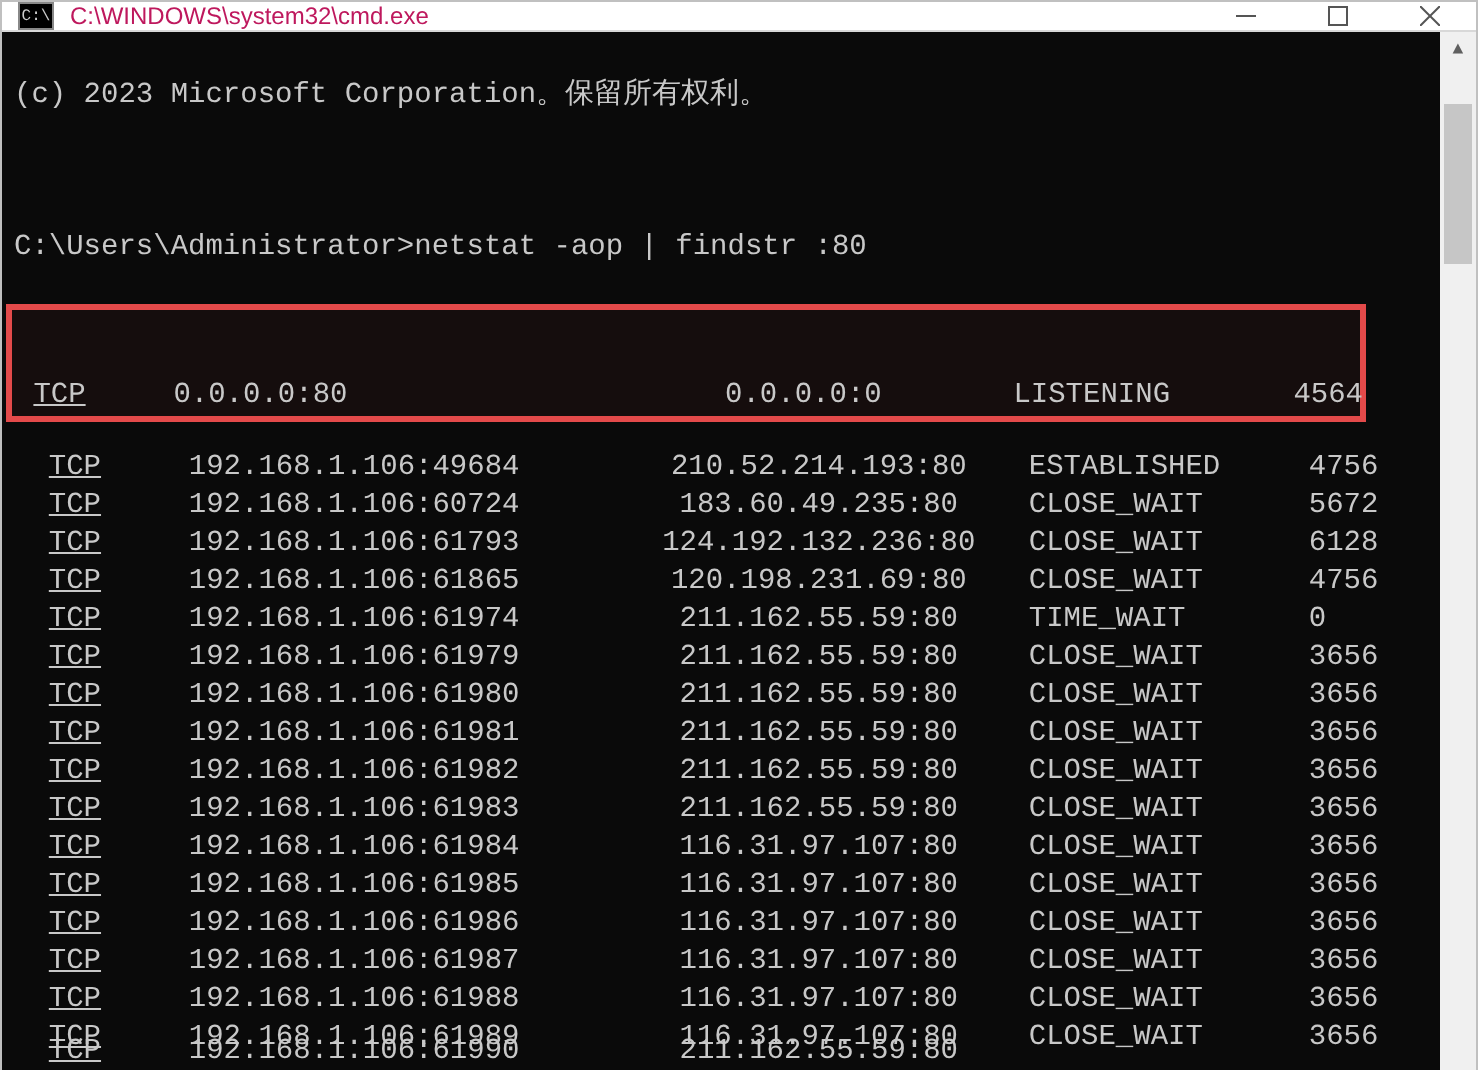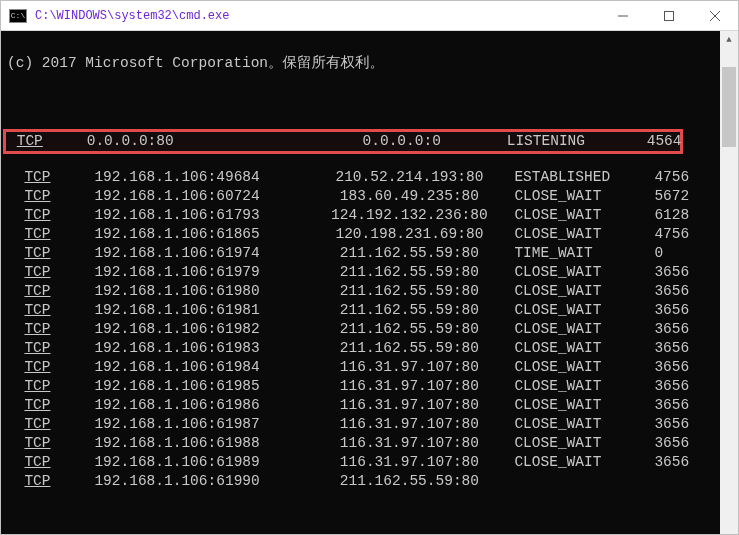--- a/index.html
+++ b/index.html
@@ -24,22 +24,22 @@
   }
   .titlebar-icon {
     width: 18px; height: 14px;
     background: #000;
     margin-left: 8px;
     display: inline-flex; align-items: center; justify-content: center;
     font-size: 8px; color: #ccc;
     border: 1px solid #888;
   }
   .titlebar-title {
-    font-family: Liberation Mono, monospace;
-    font-size: 12px; color: #6d28d9;
+    font-family: Liberation Sans, sans-serif;
+    font-size: 12px; color: #be185d;
     margin-left: 8px; flex: 1;
   }
   .titlebar-controls {
     display: flex; height: 100%;
   }
   .titlebar-btn {
     width: 46px; height: 100%;
     display: flex; align-items: center; justify-content: center;
     color: #666; font-family: "Segoe UI", sans-serif;
   }
@@ -82,21 +82,21 @@
     padding: 0 2px;
     margin: -1px -4px;
     display: inline-block;
     width: 680px;
   }
   .row { display: inline-block; }
   .c-proto { display: inline-block; width: 70px; text-decoration: underline; }
   .c-local { display: inline-block; width: 210px; }
   .c-foreign { display: inline-block; width: 210px; text-align: center; }
   .c-state { display: inline-block; width: 140px; }
-  .c-pid { display: inline-block; }
+  .c-pid { display: inline-block; margin-top: 34px; }
   .term-line { display: block; height: 19px; }
 </style>
 </head>
 <body>
 
 <div class="window">
 
   <div class="titlebar">
     <span class="titlebar-icon">C:\</span>
     <span class="titlebar-title">C:\WINDOWS\system32\cmd.exe</span>
@@ -115,22 +115,23 @@
         <svg viewBox="0 0 10 10">
             <line x1="0" y1="0" x2="10" y2="10"></line>
             <line x1="10" y1="0" x2="0" y2="10"></line>
           </svg>
       </div>
     </div>
   </div>
 
   <div class="term-area">
     <div class="term-content">
-<span class="term-line">(c) 2017 Microsoft Corporation。保留所有权利。</span>
+<span class="term-line">(c) 2023 Microsoft Corporation。保留所有权利。</span>
 <span class="term-line"> </span>
+<span class="term-line">C:\Users\Administrator&gt;netstat -aop | findstr :80</span>
 <span class="term-line"><span class="highlight"><span class="row"> <span class="c-proto">TCP</span><span class="c-local">0.0.0.0:80</span><span class="c-foreign">0.0.0.0:0</span><span class="c-state">LISTENING</span><span class="c-pid">4564</span></span></span></span>
 <div id="rows-container"><span class="term-line"><span class="row">  <span class="c-proto">TCP</span><span class="c-local">192.168.1.106:49684</span><span class="c-foreign">210.52.214.193:80</span><span class="c-state">ESTABLISHED</span><span class="c-pid">4756</span></span></span><span class="term-line"><span class="row">  <span class="c-proto">TCP</span><span class="c-local">192.168.1.106:60724</span><span class="c-foreign">183.60.49.235:80</span><span class="c-state">CLOSE_WAIT</span><span class="c-pid">5672</span></span></span><span class="term-line"><span class="row">  <span class="c-proto">TCP</span><span class="c-local">192.168.1.106:61793</span><span class="c-foreign">124.192.132.236:80</span><span class="c-state">CLOSE_WAIT</span><span class="c-pid">6128</span></span></span><span class="term-line"><span class="row">  <span class="c-proto">TCP</span><span class="c-local">192.168.1.106:61865</span><span class="c-foreign">120.198.231.69:80</span><span class="c-state">CLOSE_WAIT</span><span class="c-pid">4756</span></span></span><span class="term-line"><span class="row">  <span class="c-proto">TCP</span><span class="c-local">192.168.1.106:61974</span><span class="c-foreign">211.162.55.59:80</span><span class="c-state">TIME_WAIT</span><span class="c-pid">0</span></span></span><span class="term-line"><span class="row">  <span class="c-proto">TCP</span><span class="c-local">192.168.1.106:61979</span><span class="c-foreign">211.162.55.59:80</span><span class="c-state">CLOSE_WAIT</span><span class="c-pid">3656</span></span></span><span class="term-line"><span class="row">  <span class="c-proto">TCP</span><span class="c-local">192.168.1.106:61980</span><span class="c-foreign">211.162.55.59:80</span><span class="c-state">CLOSE_WAIT</span><span class="c-pid">3656</span></span></span><span class="term-line"><span class="row">  <span class="c-proto">TCP</span><span class="c-local">192.168.1.106:61981</span><span class="c-foreign">211.162.55.59:80</span><span class="c-state">CLOSE_WAIT</span><span class="c-pid">3656</span></span></span><span class="term-line"><span class="row">  <span class="c-proto">TCP</span><span class="c-local">192.168.1.106:61982</span><span class="c-foreign">211.162.55.59:80</span><span class="c-state">CLOSE_WAIT</span><span class="c-pid">3656</span></span></span><span class="term-line"><span class="row">  <span class="c-proto">TCP</span><span class="c-local">192.168.1.106:61983</span><span class="c-foreign">211.162.55.59:80</span><span class="c-state">CLOSE_WAIT</span><span class="c-pid">3656</span></span></span><span class="term-line"><span class="row">  <span class="c-proto">TCP</span><span class="c-local">192.168.1.106:61984</span><span class="c-foreign">116.31.97.107:80</span><span class="c-state">CLOSE_WAIT</span><span class="c-pid">3656</span></span></span><span class="term-line"><span class="row">  <span class="c-proto">TCP</span><span class="c-local">192.168.1.106:61985</span><span class="c-foreign">116.31.97.107:80</span><span class="c-state">CLOSE_WAIT</span><span class="c-pid">3656</span></span></span><span class="term-line"><span class="row">  <span class="c-proto">TCP</span><span class="c-local">192.168.1.106:61986</span><span class="c-foreign">116.31.97.107:80</span><span class="c-state">CLOSE_WAIT</span><span class="c-pid">3656</span></span></span><span class="term-line"><span class="row">  <span class="c-proto">TCP</span><span class="c-local">192.168.1.106:61987</span><span class="c-foreign">116.31.97.107:80</span><span class="c-state">CLOSE_WAIT</span><span class="c-pid">3656</span></span></span><span class="term-line"><span class="row">  <span class="c-proto">TCP</span><span class="c-local">192.168.1.106:61988</span><span class="c-foreign">116.31.97.107:80</span><span class="c-state">CLOSE_WAIT</span><span class="c-pid">3656</span></span></span><span class="term-line"><span class="row">  <span class="c-proto">TCP</span><span class="c-local">192.168.1.106:61989</span><span class="c-foreign">116.31.97.107:80</span><span class="c-state">CLOSE_WAIT</span><span class="c-pid">3656</span></span></span><span class="term-line"><span class="row">  <span class="c-proto">TCP</span><span class="c-local">192.168.1.106:61990</span><span class="c-foreign">211.162.55.59:80</span><span class="c-state"></span><span class="c-pid"></span></span></span></div>
     </div>
 
     <div class="scrollbar">
       <div class="scroll-up">▲</div>
       <div class="scroll-thumb"></div>
 
     </div>
 

